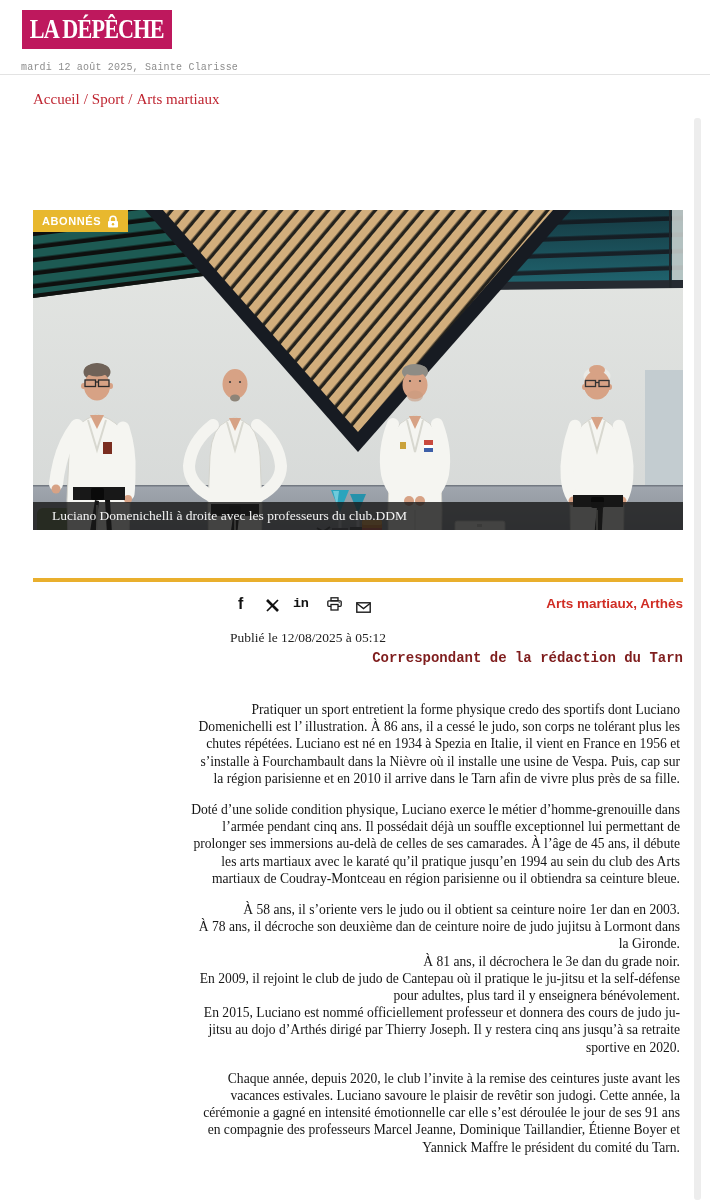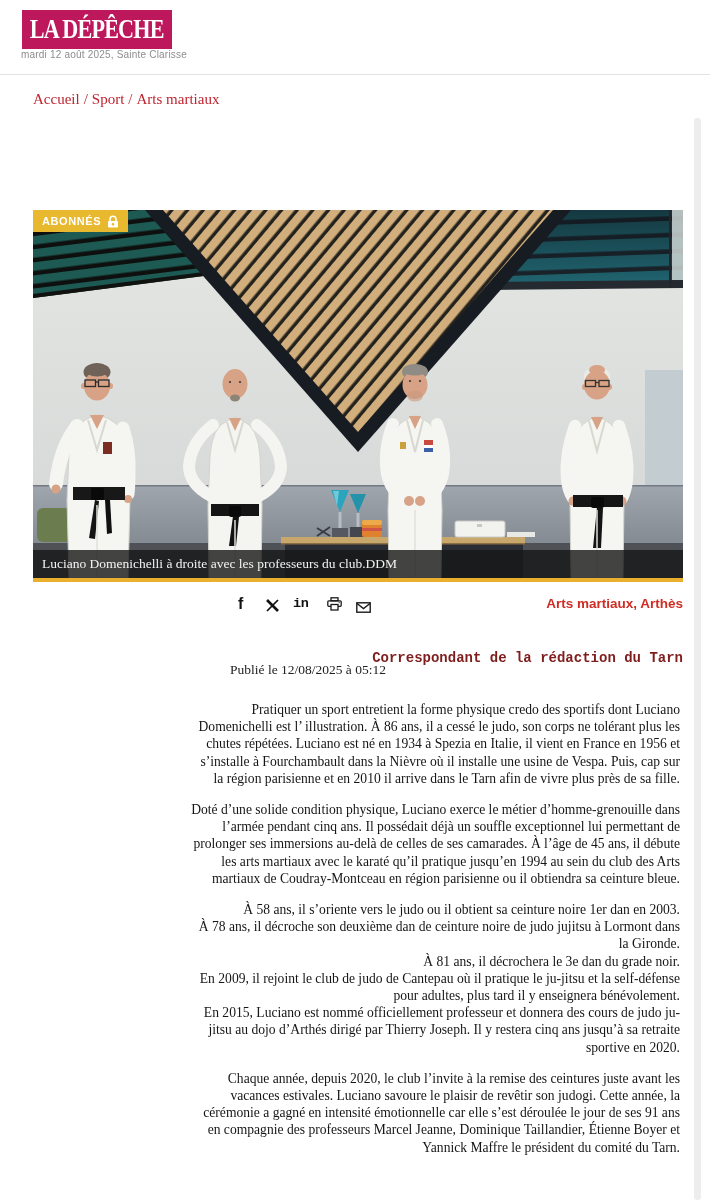--- a/index.html
+++ b/index.html
@@ -16,58 +16,58 @@
     left:22px;top:10px;width:150px;height:39px;
     background:#be185d;color:#fff;
     display:flex;align-items:center;justify-content:center;
     cursor:pointer;
   }
   .logo-text{
     font-family:"Liberation Serif",serif;font-weight:700;
     font-size:27px;letter-spacing:-1px;white-space:nowrap;
     transform:scaleX(.82);
   }
-  .date-line{left:21px;top:49px;font-size:10px;color:#8d8d8d;letter-spacing:.2px;}
+  .date-line{left:21px;top:62px;font-size:10px;color:#8d8d8d;letter-spacing:.2px;font-family:Liberation Mono, monospace;}
   .header-rule{left:0;top:74px;width:710px;height:1px;background:#e3e3e3;}
 
   
   .breadcrumb{left:33px;top:91px;font-family:"Liberation Serif",serif;font-size:15px;color:#bf2430;}
   .breadcrumb a{color:#bf2430;text-decoration:none;cursor:pointer;}
   .crumb-sep{padding:0 4px;color:#bf2430;}
 
   
   .article-title{
     left:32px;top:119px;width:660px;
     font-family:"Liberation Serif",serif;font-weight:400;
     font-size:30px;line-height:42px;color:#191919;letter-spacing:-.2px;
   }
 
   
-  .photo{left:33px;top:210px;width:650px;height:368px;overflow:hidden;background:#dfe1de;}
+  .photo{left:33px;top:210px;width:650px;height:320px;overflow:hidden;background:#dfe1de;}
   .badge{
     position:absolute;left:0;top:0;height:22px;padding:0 9px;
     background:#e8b82e;display:flex;align-items:center;gap:6px;
   }
   .badge-label{color:#fff;font-size:11px;font-weight:700;letter-spacing:.6px;}
   .photo-caption{
     position:absolute;left:0;bottom:0;width:650px;height:28px;
     background:rgba(22,22,22,.8);
     color:#f3f3f3;font-family:"Liberation Serif",serif;font-size:13.5px;
-    line-height:28px;padding-left:9px;box-sizing:border-box;white-space:nowrap;
+    line-height:28px;padding-left:19px;box-sizing:border-box;white-space:nowrap;
   }
   .gold-rule{left:33px;top:578px;width:650px;height:3.5px;background:#e9af2d;}
 
   
   .share-icon{position:absolute;top:595px;cursor:pointer;color:#111;}
   .fb{left:238px;font-weight:700;font-size:16px;line-height:17px;}
   .lnk{left:293px;font-weight:700;font-size:13.5px;line-height:18px;letter-spacing:-.3px;font-family:Liberation Mono, monospace;}
   .tag-links{
     top:596px;right:27px;color:#d02d24;font-weight:700;font-size:13.5px;cursor:pointer;
   }
-  .published{left:230px;top:630px;font-family:"Liberation Serif",serif;font-size:13.5px;color:#222;margin-top:32px;}
+  .published{left:230px;top:630px;font-family:"Liberation Serif",serif;font-size:13.5px;color:#222;}
   .author{top:650px;right:27px;font-family:Liberation Mono, monospace;font-weight:700;font-size:14px;color:#7f1d1d;}
 
   
   .article-body{
     left:189px;top:701px;width:491px;
     font-family:"Liberation Serif",serif;font-size:13.6px;line-height:17.2px;color:#151515;text-align:right;
   }
   .article-body p{margin:0 0 14px 0;}
   .article-body p.multiline{white-space:pre-line;}
 

